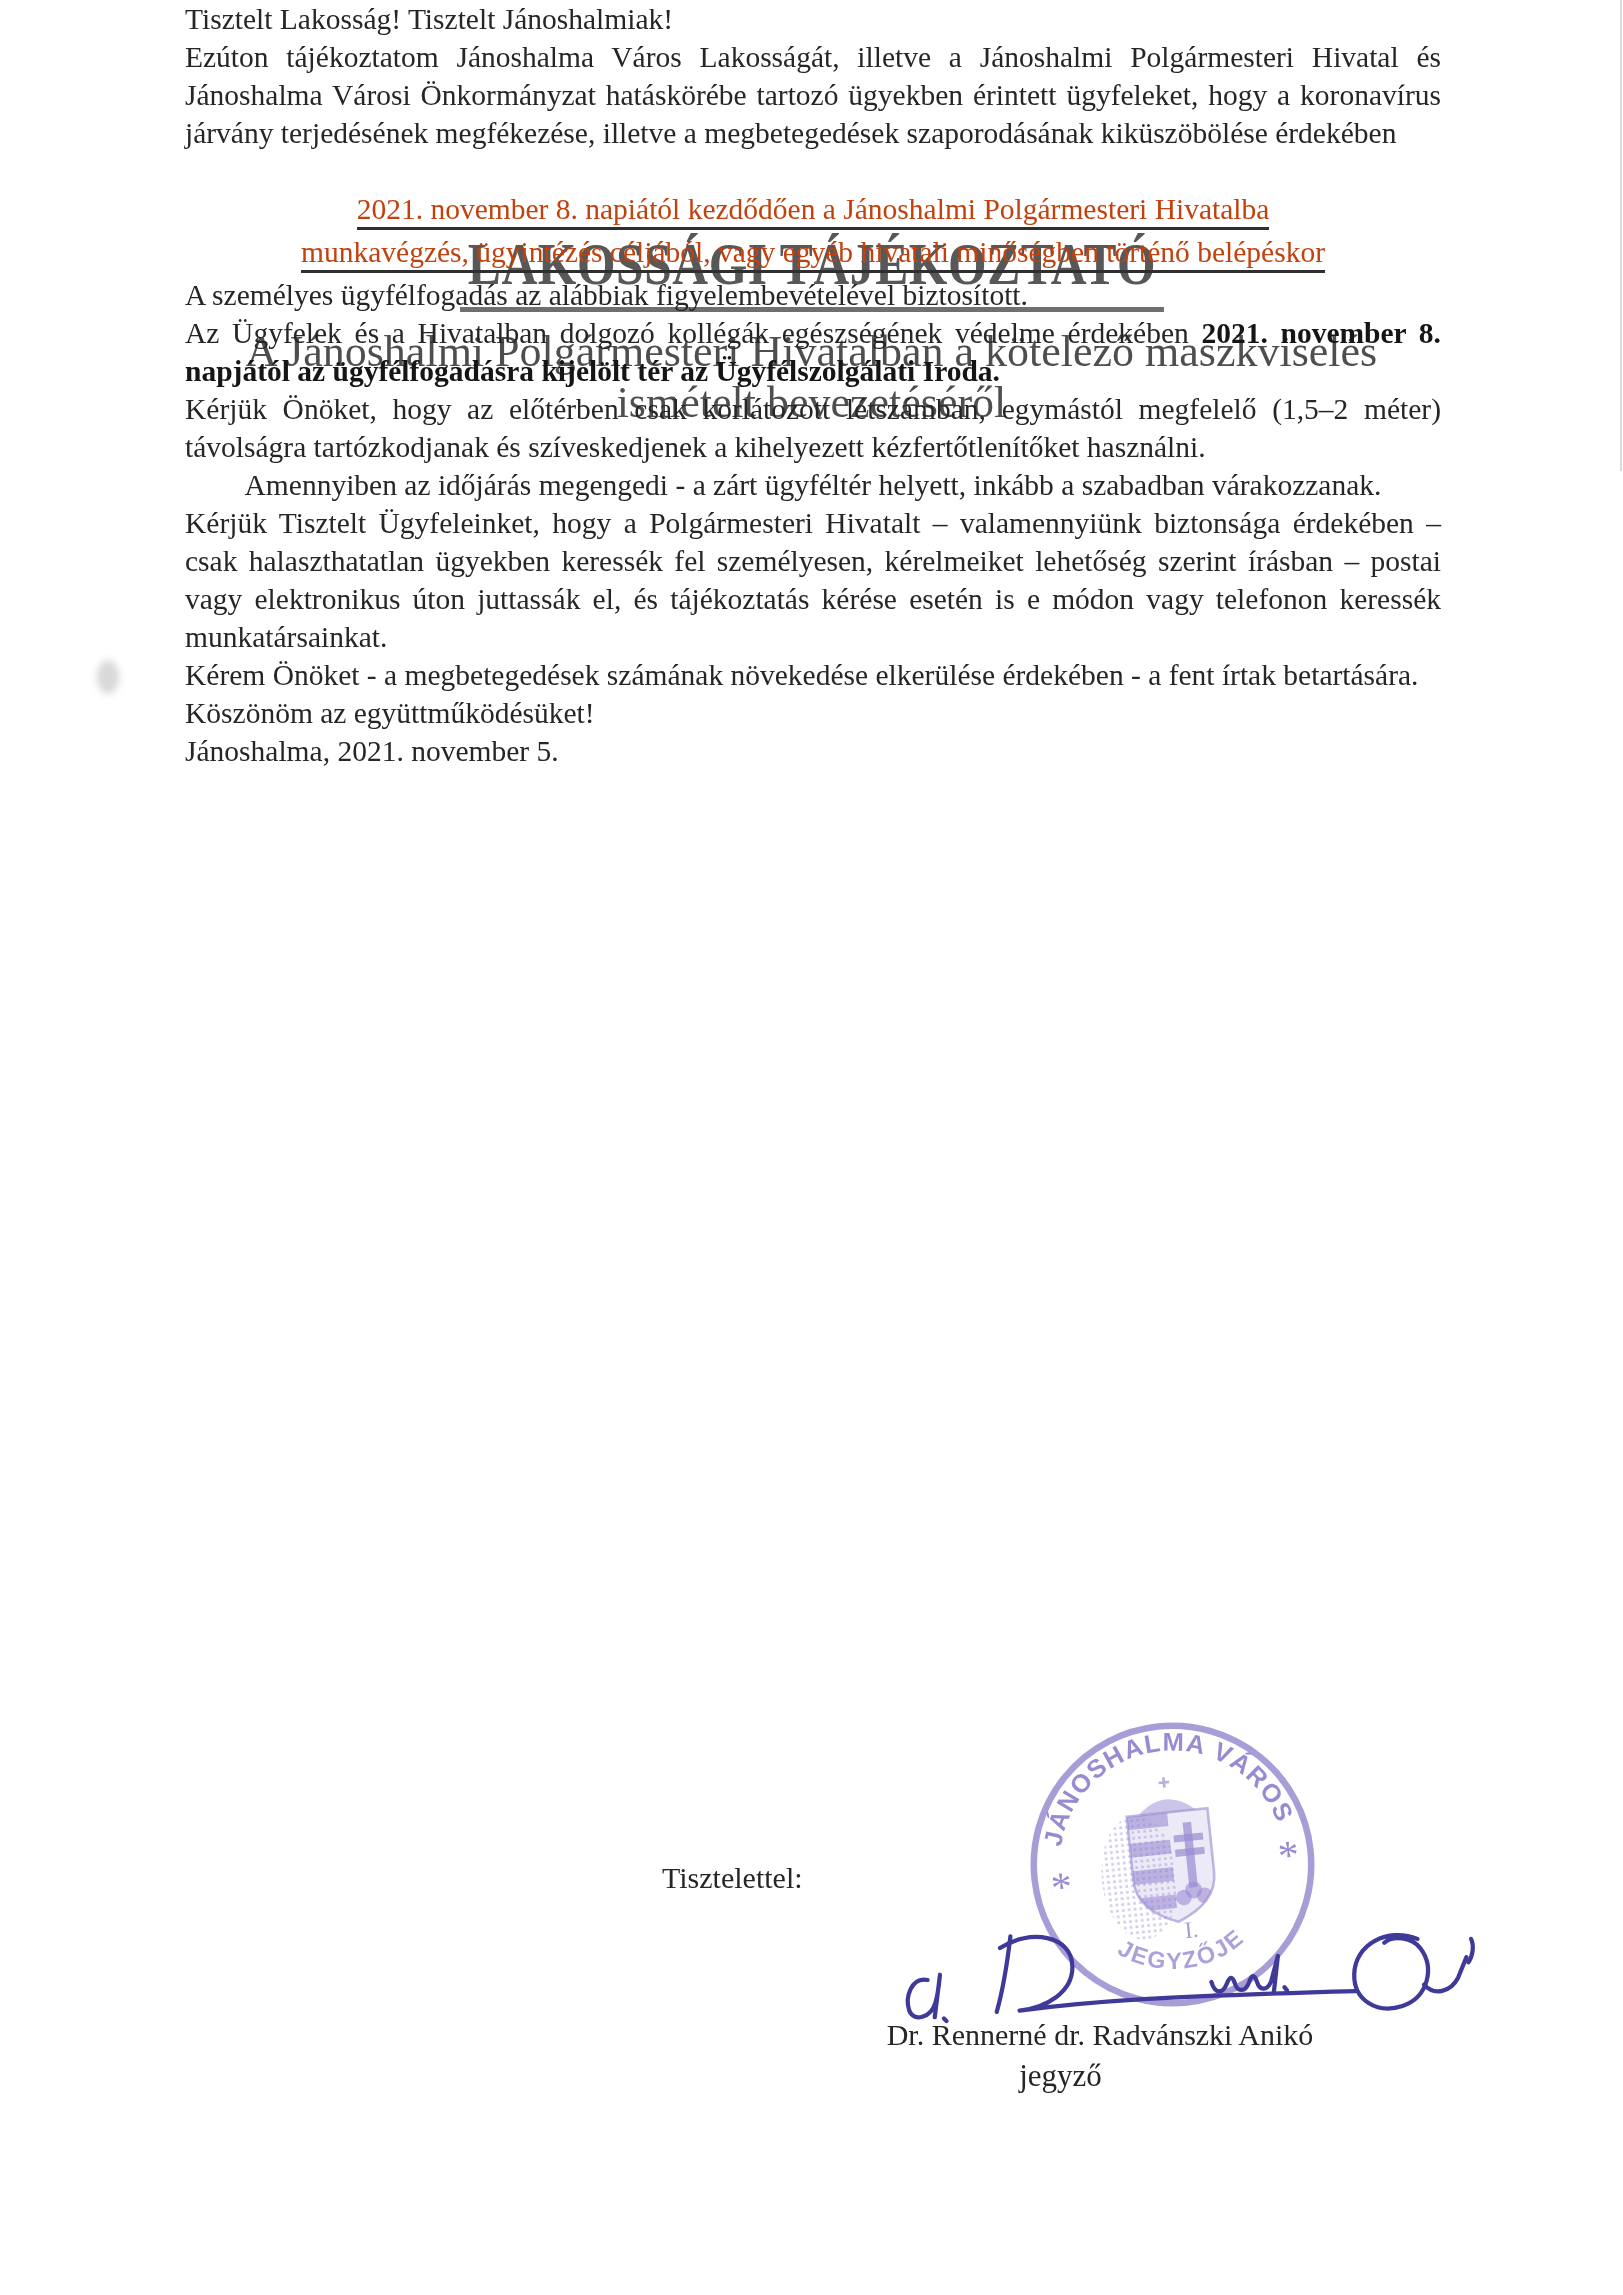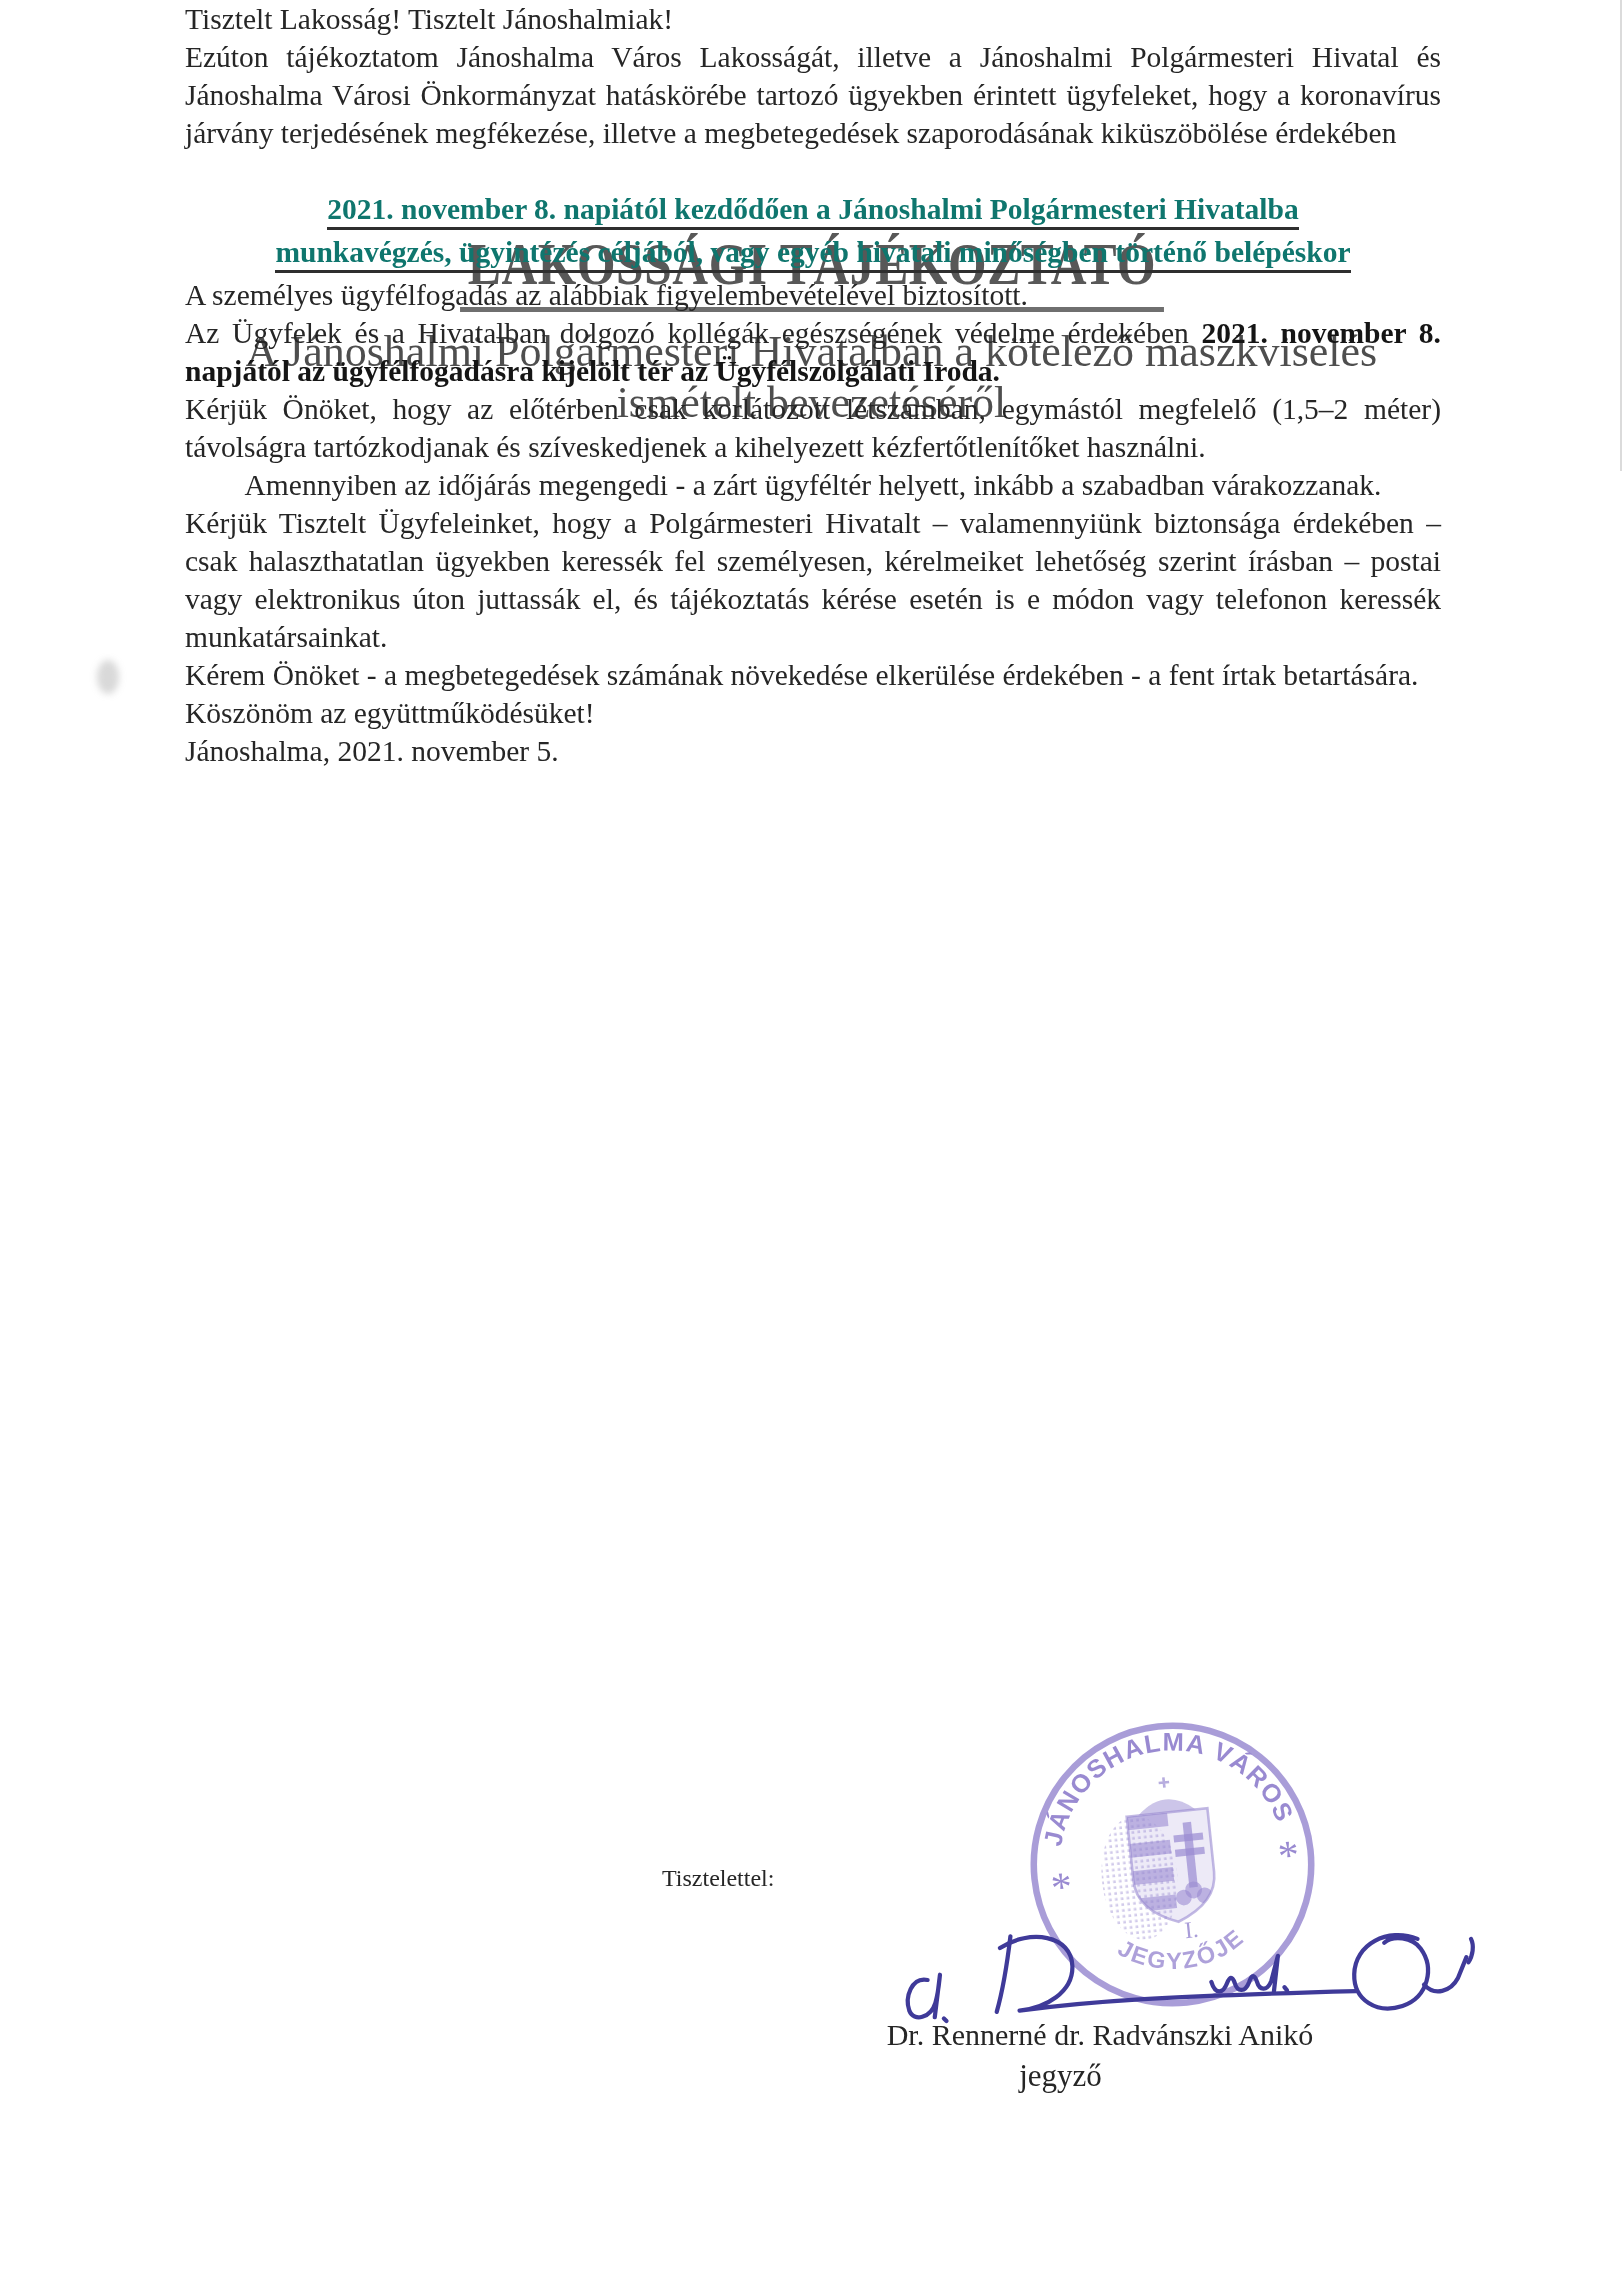--- a/index.html
+++ b/index.html
@@ -44,38 +44,38 @@
   .content{
     position:absolute;left:185px;top:0;width:1256px;
     font-size:29.5px;line-height:38px;
   }
   .content p{margin:0;}
   .salutation{margin-top:539px;}
   .intro{margin-top:82px;text-align:justify;}
   .highlight{
     margin-top:38px;
     text-align:center;
-    font-weight:bold;color:#0f766e;
+    font-weight:normal;color:#c2410c;
   }
   .hl-line{line-height:38px;margin-bottom:5.2px;}
   .hl-line span{border-bottom:3.3px solid #2f2f2f;padding-bottom:2px;}
   .p-reception{margin-top:65px;}
   .p-clients{margin-top:36px;text-align:justify;}
   .p-clients strong{color:#151515;}
   .p-distance{margin-top:39px;text-align:justify;}
   .p-weather{margin-top:37px;text-align:center;}
   .p-request{margin-top:38px;text-align:justify;}
   .p-plea{margin-top:34px;text-align:justify;}
   .thanks{margin-top:39px;}
   .dateline{margin-top:37px;}
 
   
   .closing{
     position:absolute;left:662px;top:1859px;
-    font-size:24px;line-height:38px;
+    font-size:30px;line-height:38px;
   }
   .stamp{
     position:absolute;left:1022px;top:1714px;
     width:301px;height:301px;
   }
   .signature{
     position:absolute;left:871px;top:1918px;
     width:622px;height:137px;
   }
   .signer{

